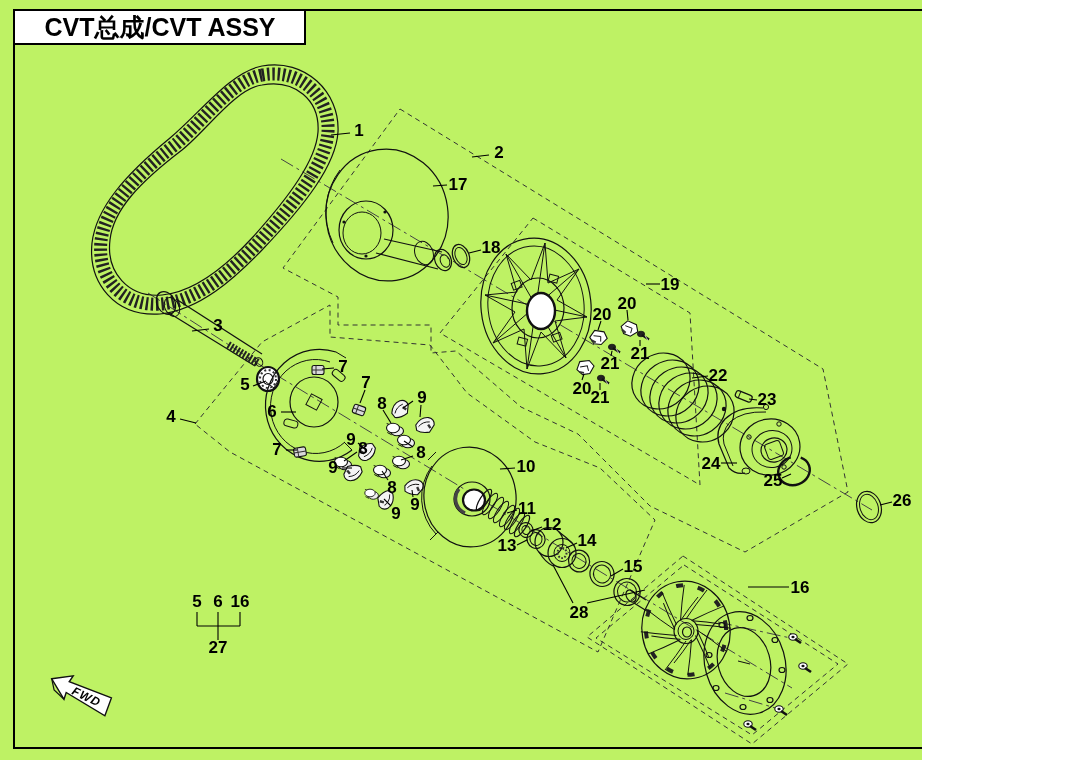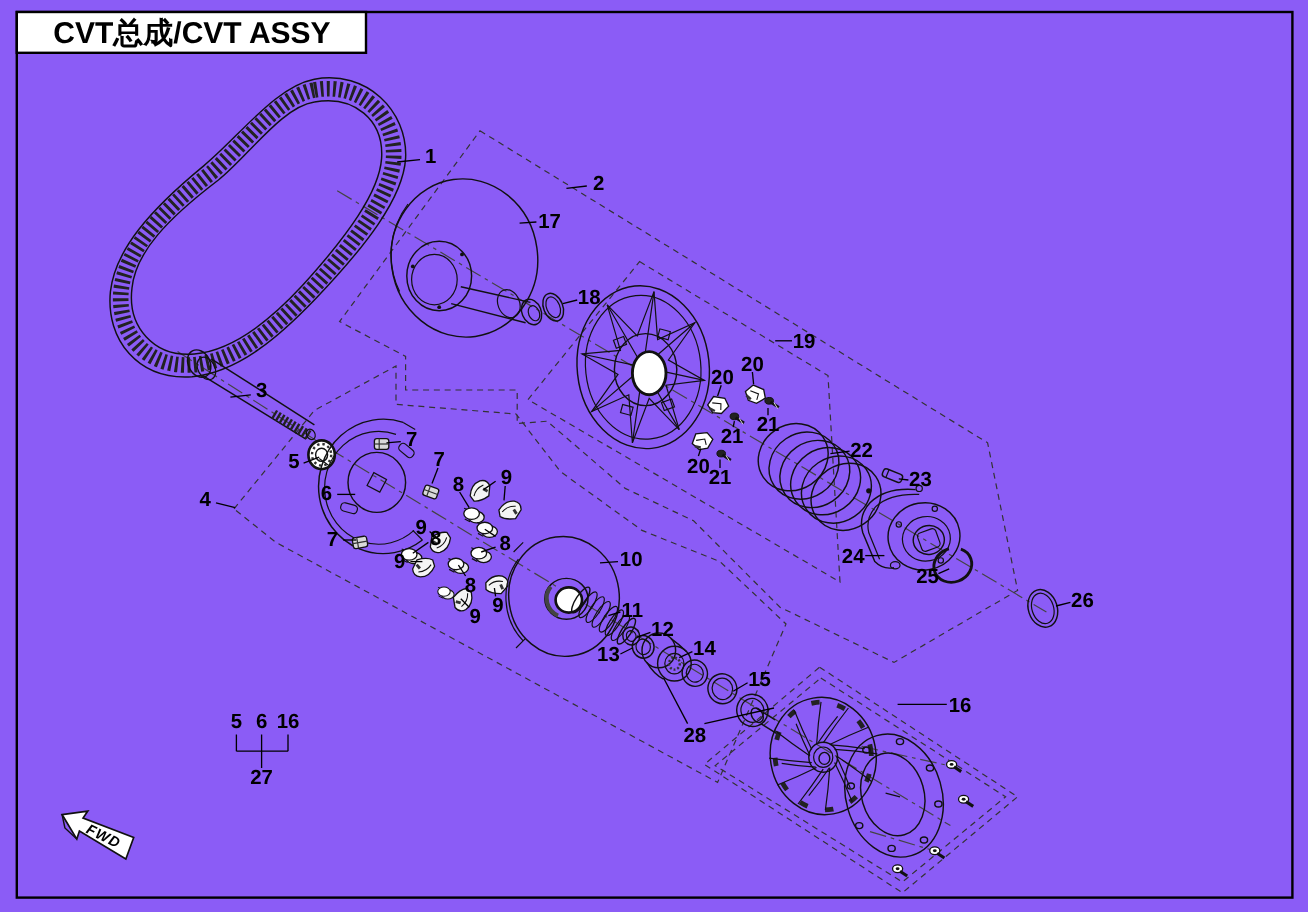--- a/index.html
+++ b/index.html
@@ -1,16 +1,16 @@
 <!DOCTYPE html>
 <html><head>
 <meta charset="utf-8">
 <style>
   html,body{margin:0;padding:0;background:#fff;}
-  .page{position:relative;width:1090px;height:760px;background:#8b5cf6;overflow:hidden;
+  .page{position:relative;width:922px;height:760px;background:#bef264;overflow:hidden;
         font-family:"Liberation Sans",sans-serif;}
   svg{position:absolute;left:0;top:0;}
   svg text{font-family:"Liberation Sans",sans-serif;fill:#000;}
   .title-text{font-size:25px;font-weight:bold;letter-spacing:0px;}
   .callout{font-size:17px;font-weight:bold;}
   .fwd-text{font-size:12px;font-weight:bold;font-style:italic;letter-spacing:1px;}
   .ln{stroke:#111;fill:none;stroke-width:1.2;}
   .thin{stroke:#111;fill:none;stroke-width:1;}
   .dash{stroke:#333;fill:none;stroke-width:1;stroke-dasharray:5 4;}
   .axis{stroke:#444;fill:none;stroke-width:1;stroke-dasharray:14 4 3 4;}

